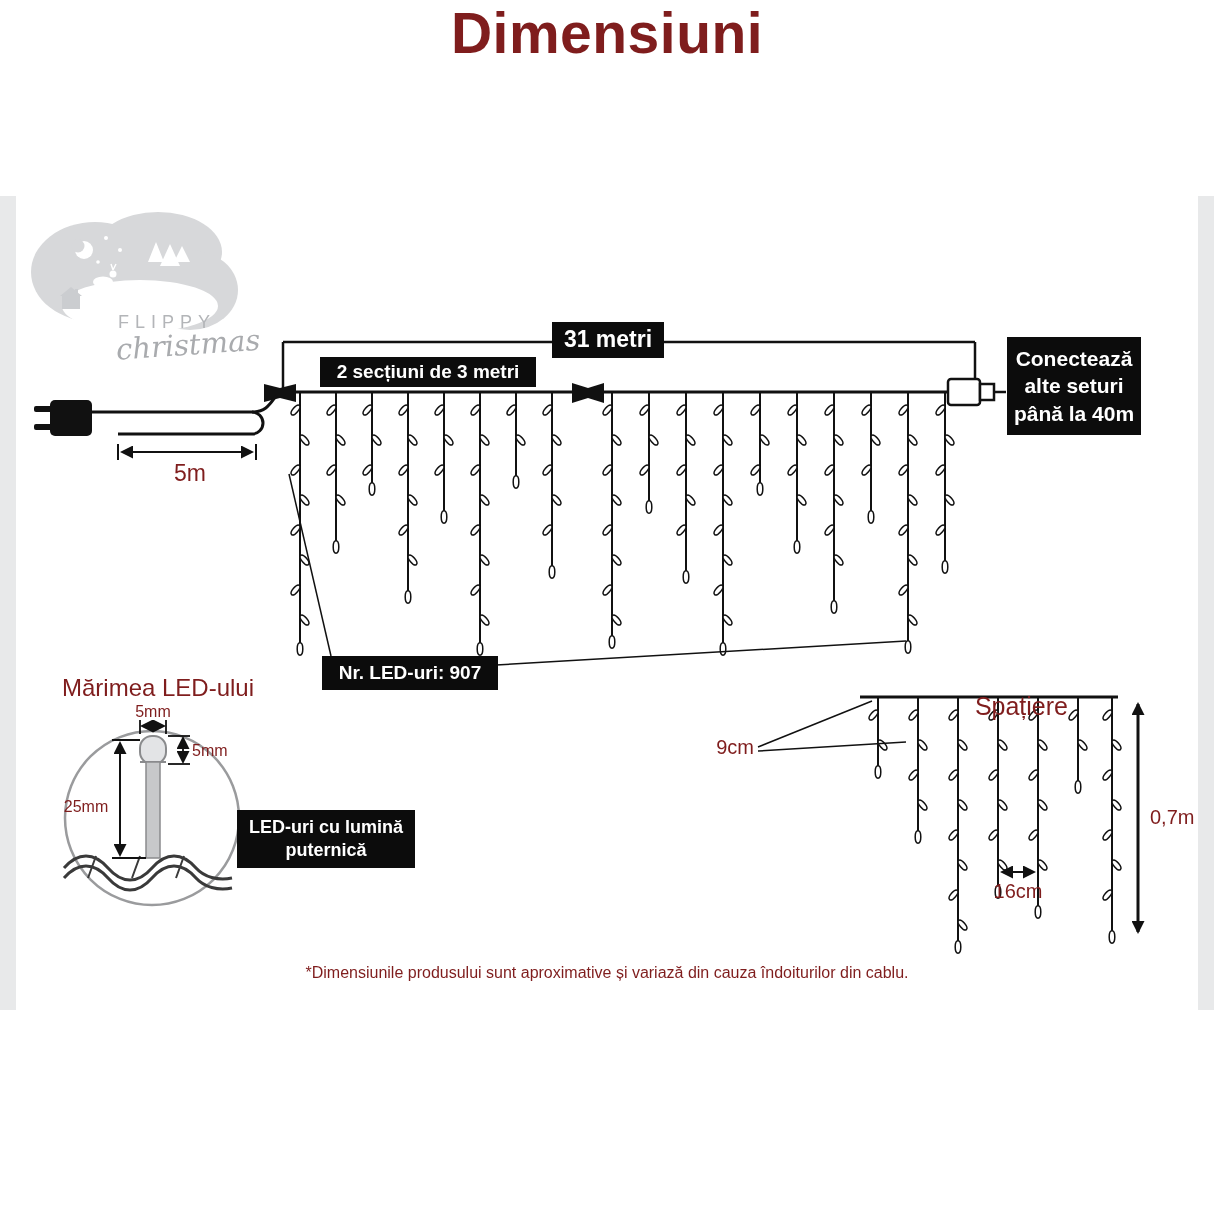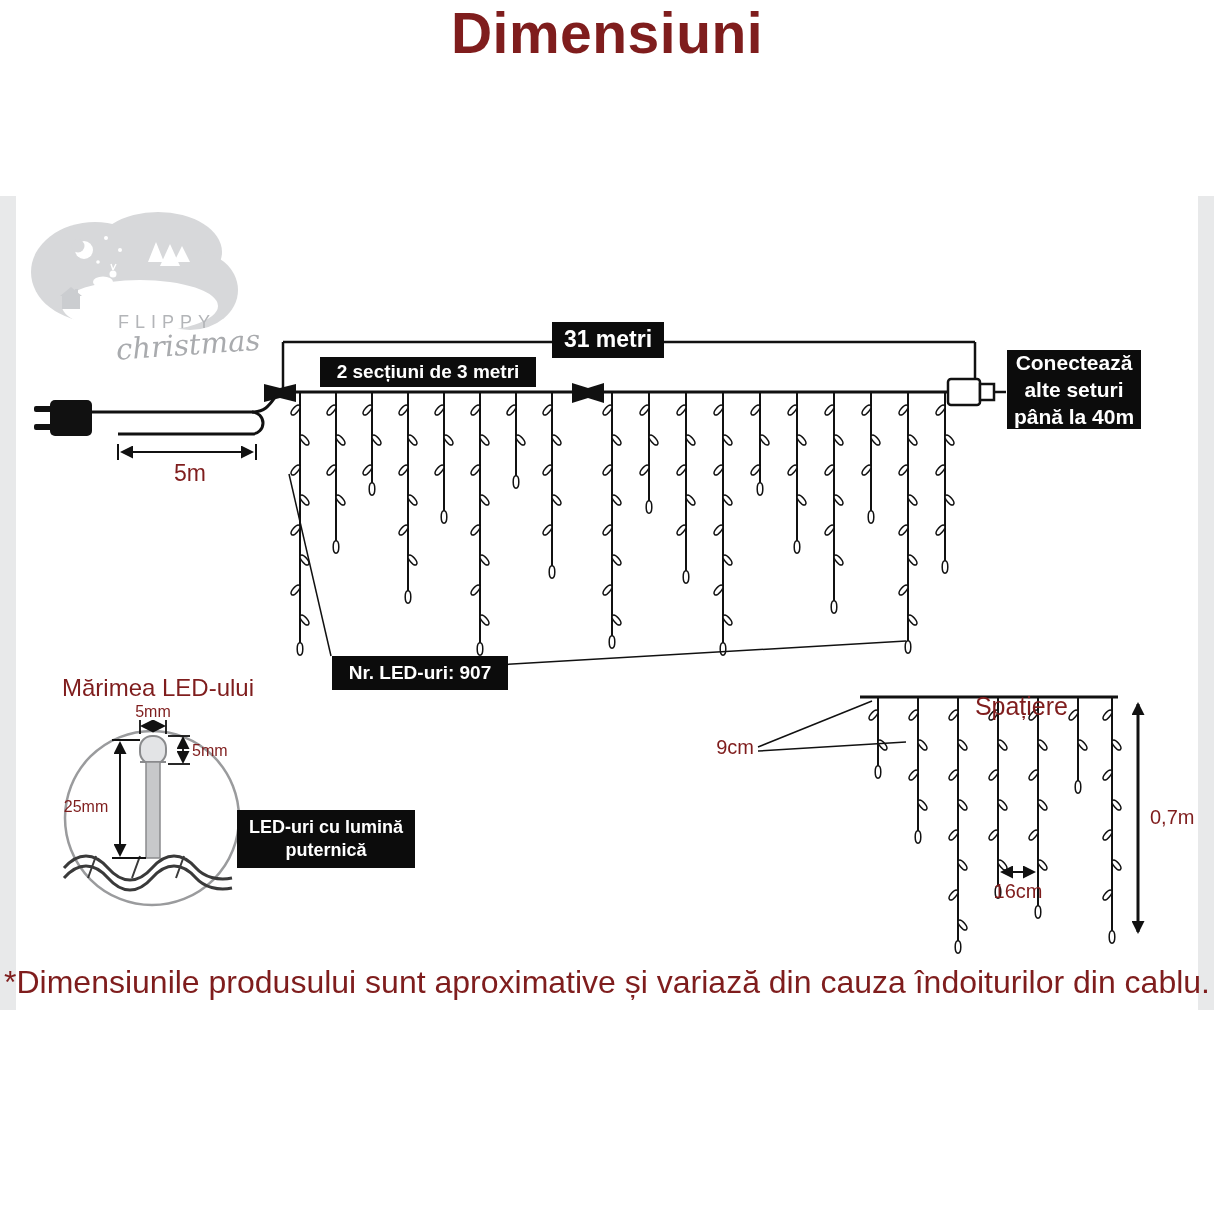--- a/index.html
+++ b/index.html
@@ -7,21 +7,21 @@
         font-family:"Liberation Sans",sans-serif;color:#111;overflow:hidden;}
   .canvas{position:absolute;left:0;top:0;width:1214px;height:1214px;}
   .lbl{position:absolute;color:#7f1d1d;}
   .bbox{position:absolute;background:#0c0c0c;color:#fff;display:flex;
         align-items:center;justify-content:center;text-align:center;
         font-weight:700;white-space:pre-line;line-height:1.3;}
   .title{left:0;right:0;top:228;text-align:center;font-size:57px;font-weight:700;letter-spacing:.5px;}
   .heading{font-weight:400;}
   .meas{font-size:16px;}
   .sidebar{position:absolute;width:16px;background:#e8e9ea;top:196px;height:814px;}
-  .footer{left:0;right:0;top:964px;text-align:center;font-size:32px;}
+  .footer{left:0;right:0;top:964px;text-align:center;font-size:16px;}
   .brand-top{letter-spacing:6px;font-size:18px;color:#b3b5b8;text-align:left;}
   .brand-script{font-family:"DejaVu Serif",serif;font-style:italic;font-size:29px;
         color:#a9abae;text-align:center;transform:rotate(-4deg);}
 </style>
 </head>
 <body>
 
 <div class="page">
 
   <div class="sidebar" style="left:0;"></div>
@@ -339,27 +339,27 @@
   <div class="lbl title">Dimensiuni</div>
 
   <div class="lbl brand-top" style="left:118px;top:312px;width:104px;">FLIPPY</div>
   <div class="lbl brand-script" style="left:116px;top:328px;width:136px;">christmas</div>
 
   <div class="bbox" style="left:552px;top:322px;width:112px;height:36px;font-size:23px;">31 metri</div>
 
   <div class="bbox" style="left:320px;top:357px;width:216px;height:30px;font-size:19px;">2 secțiuni de 3 metri</div>
 
 
-  <div class="bbox" style="left:1007px;top:350px;width:134px;height:79px;font-size:21px;">Conectează
+  <div class="bbox" style="left:1007px;top:337px;width:134px;height:98px;font-size:21px;">Conectează
 alte seturi
 până la 40m</div>
 
   <div class="lbl" style="left:150px;top:460px;width:80px;text-align:center;font-size:23px;">5m</div>
 
-  <div class="bbox" style="left:332px;top:656px;width:176px;height:34px;font-size:19px;">Nr. LED-uri: 907</div>
+  <div class="bbox" style="left:322px;top:656px;width:176px;height:34px;font-size:19px;">Nr. LED-uri: 907</div>
 
   <div class="lbl heading" style="left:50px;top:674px;width:216px;text-align:center;font-size:24px;">Mărimea LED-ului</div>
 
   <div class="lbl meas" style="left:128px;top:703px;width:50px;text-align:center;">5mm</div>
 
   <div class="lbl meas" style="left:192px;top:742px;width:44px;">5mm</div>
 
   <div class="lbl meas" style="left:62px;top:798px;width:48px;text-align:center;">25mm</div>
 
   <div class="bbox" style="left:237px;top:810px;width:178px;height:58px;font-size:18px;">LED-uri cu lumină

